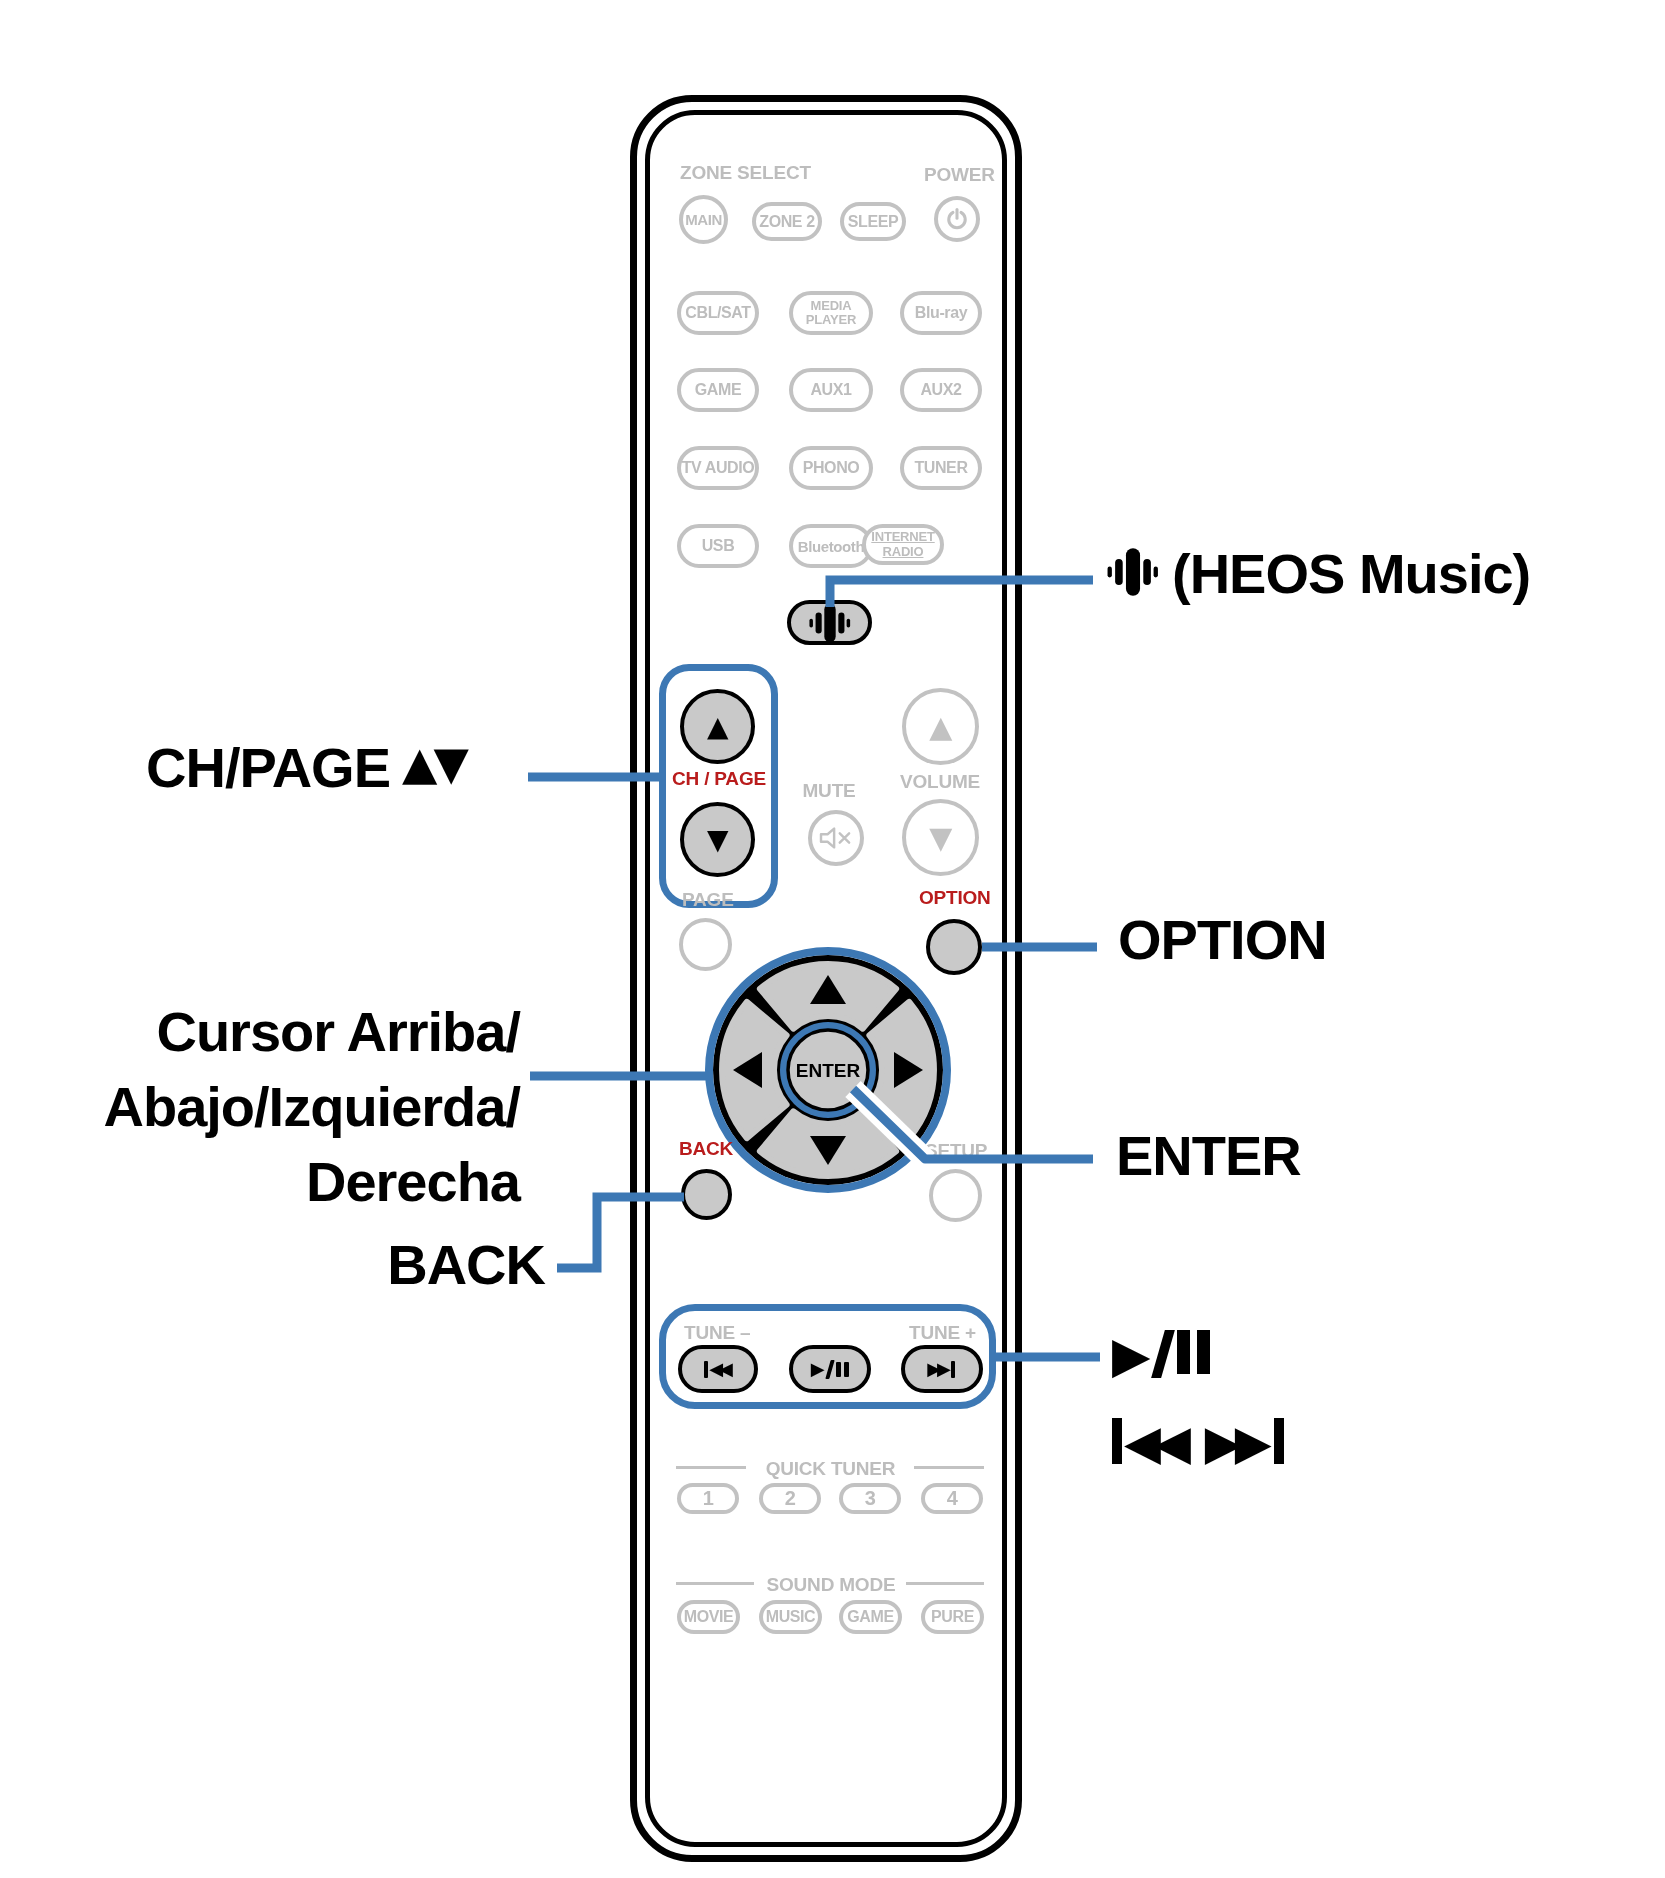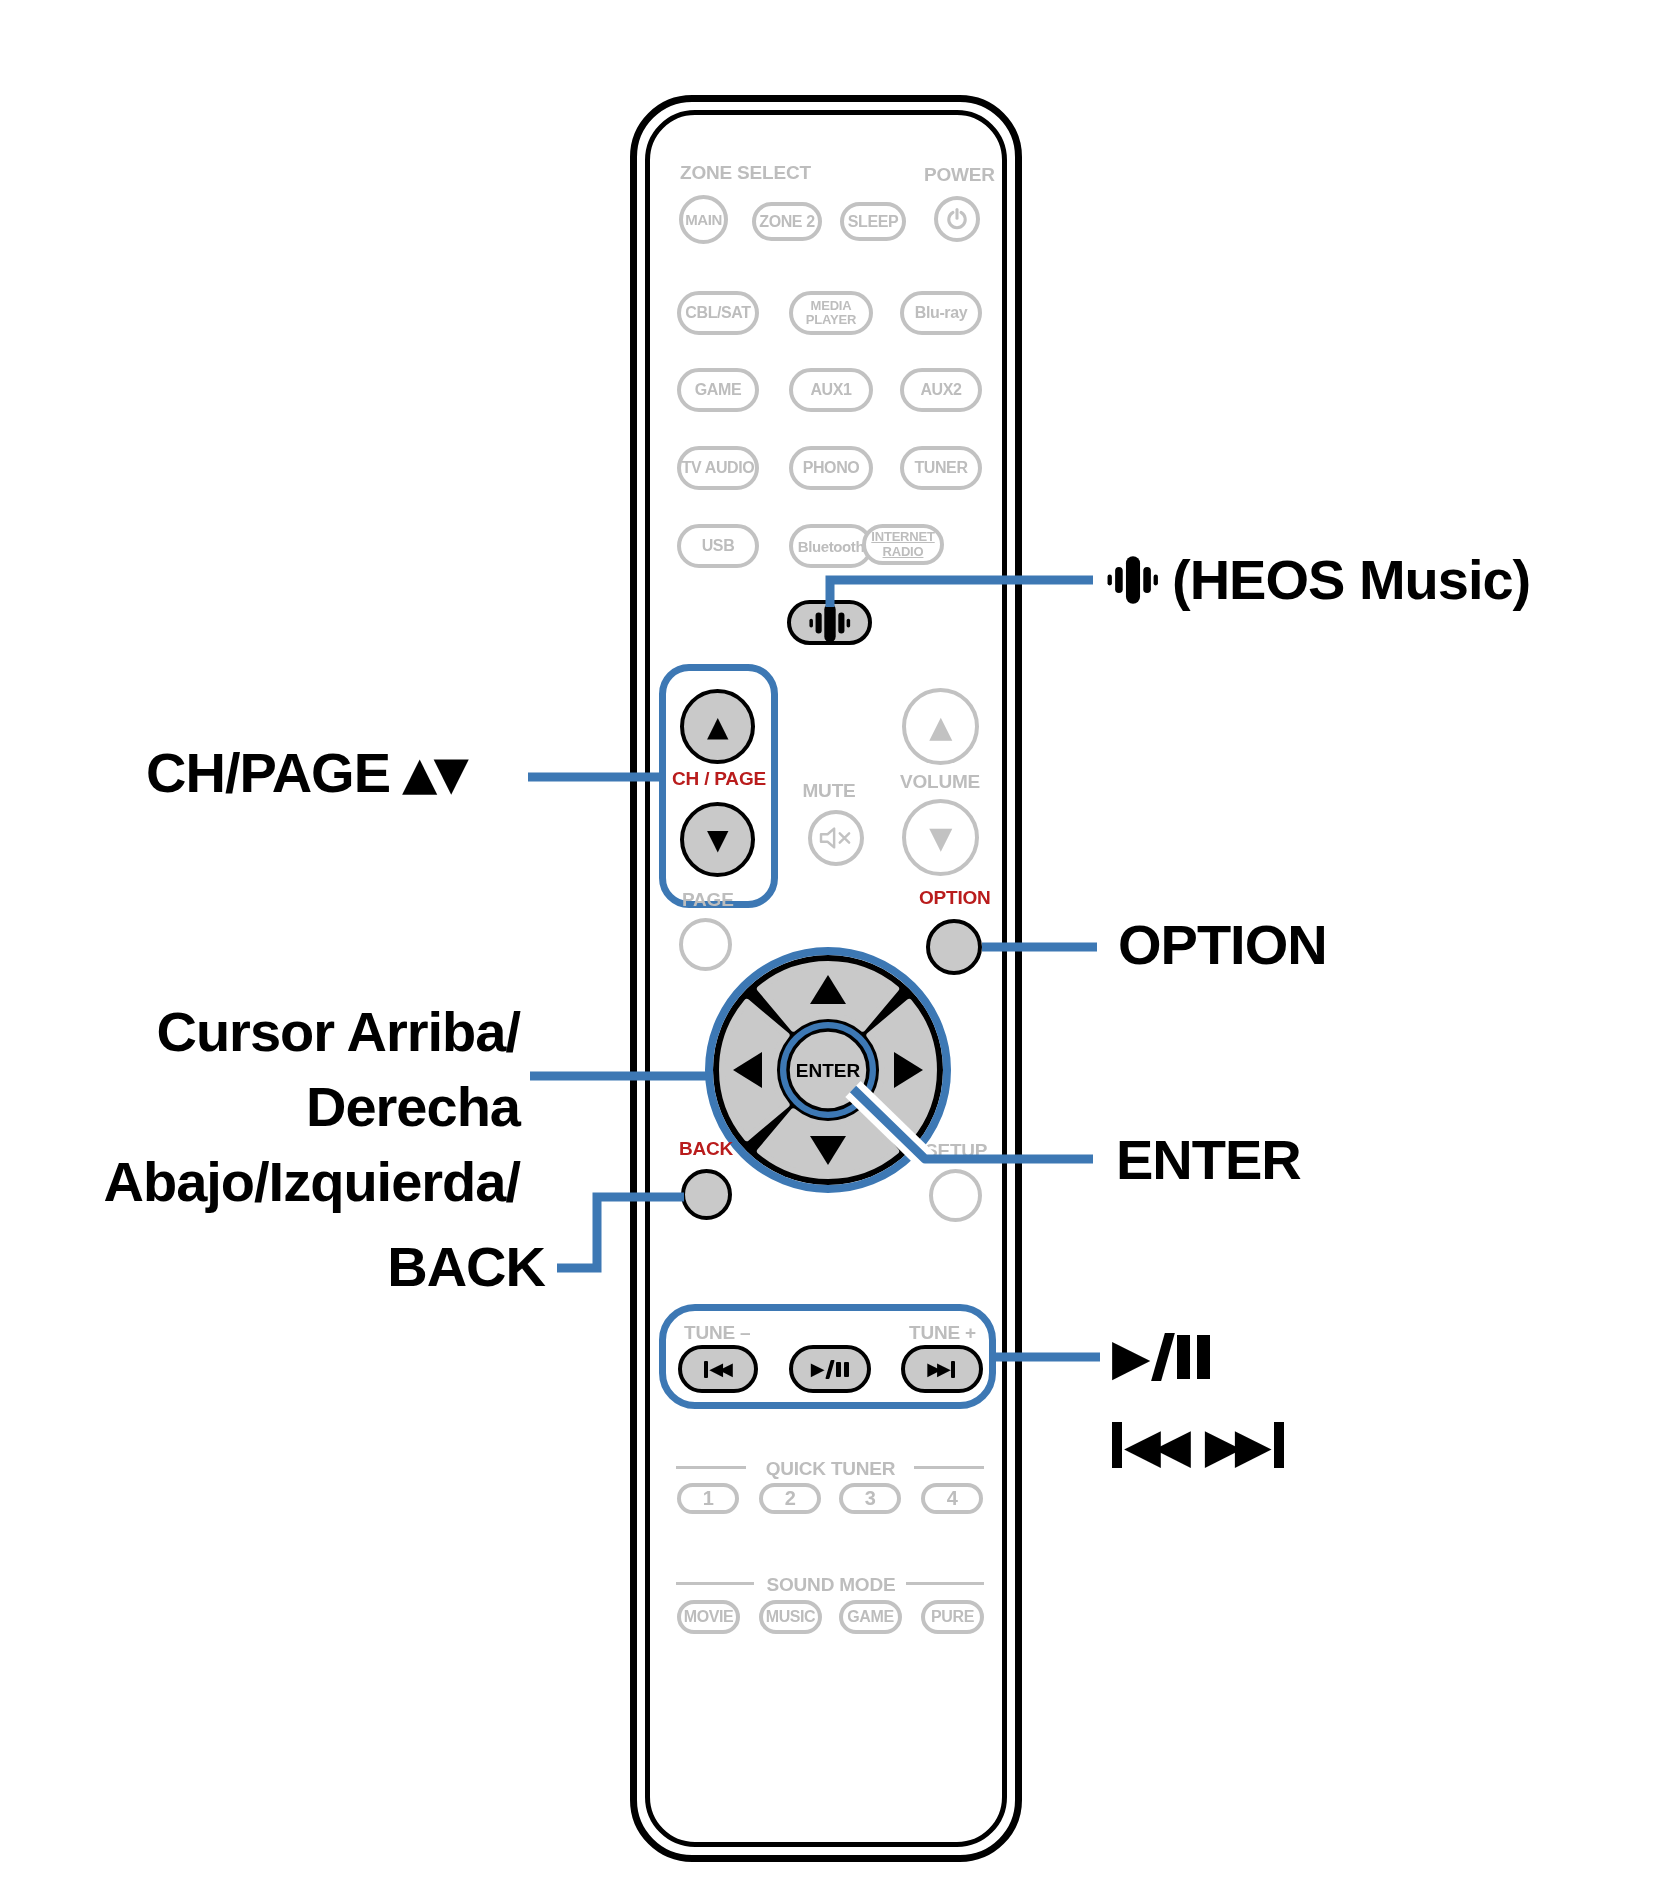--- a/index.html
+++ b/index.html
@@ -17,21 +17,21 @@
         display:flex;align-items:center;justify-content:center;white-space:nowrap;text-align:center;}
   .pill.two-line{white-space:normal;font-size:13px;line-height:1.1;letter-spacing:-0.2px;padding:0 4px;}
   .circle{border-radius:50%;}
   .hl{background:#c9c9c9;border-color:#000;color:#000;border-width:4.5px;}
   .blue-box{position:absolute;box-sizing:border-box;border:7px solid #3d78b4;border-radius:30px;}
   .tri{font-family:"DejaVu Sans",sans-serif;line-height:1;}
   
   .sep{position:absolute;height:3px;background:#c2c2c2;}
   
   .co{position:absolute;font-weight:bold;color:#000;font-size:56px;line-height:1;
-      letter-spacing:-1px;display:flex;align-items:center;white-space:nowrap;}
+      letter-spacing:-1px;display:flex;white-space:nowrap;}
   .co .tri{font-size:46px;}
   .vbar{width:10px;height:46px;background:#000;}
   .pbar{width:13px;height:44px;background:#000;}
   .slash{width:10px;height:48px;background:#000;transform:skewX(-16deg);margin:0 9px;}
   
   .gbar{width:4px;height:17px;background:#000;border-radius:1px;}
   .gpbar{width:5px;height:15px;background:#000;border-radius:1px;}
   .gslash{width:4px;height:19px;background:#000;transform:skewX(-16deg);margin:0 4px;border-radius:1px;}
   .gtris{font-family:"DejaVu Sans",sans-serif;font-size:18px;color:#000;letter-spacing:-4px;
          line-height:1;margin-right:3px;}
@@ -263,22 +263,22 @@
     <span class="tri" style="margin-left:12px;letter-spacing:-4px;">▲▼</span>
   </div>
 
   <div class="co" style="left:1118px;top:912px;height:66px;">
     <span>OPTION</span>
   </div>
 
   <div style="position:absolute;left:55px;top:994px;width:465px;text-align:right;font-weight:bold;
               font-size:56px;line-height:75px;color:#000;letter-spacing:-1px;">
     <div>Cursor Arriba/</div>
+    <div>Abajo/Izquierda/</div>
     <div>Derecha</div>
-    <div>Abajo/Izquierda/</div>
   </div>
 
   <div class="co" style="left:340px;top:1237px;width:205px;height:60px;justify-content:flex-end;">
     <span>BACK</span>
   </div>
 
   <div class="co" style="left:1116px;top:1128px;height:64px;">
     <span>ENTER</span>
   </div>
 

